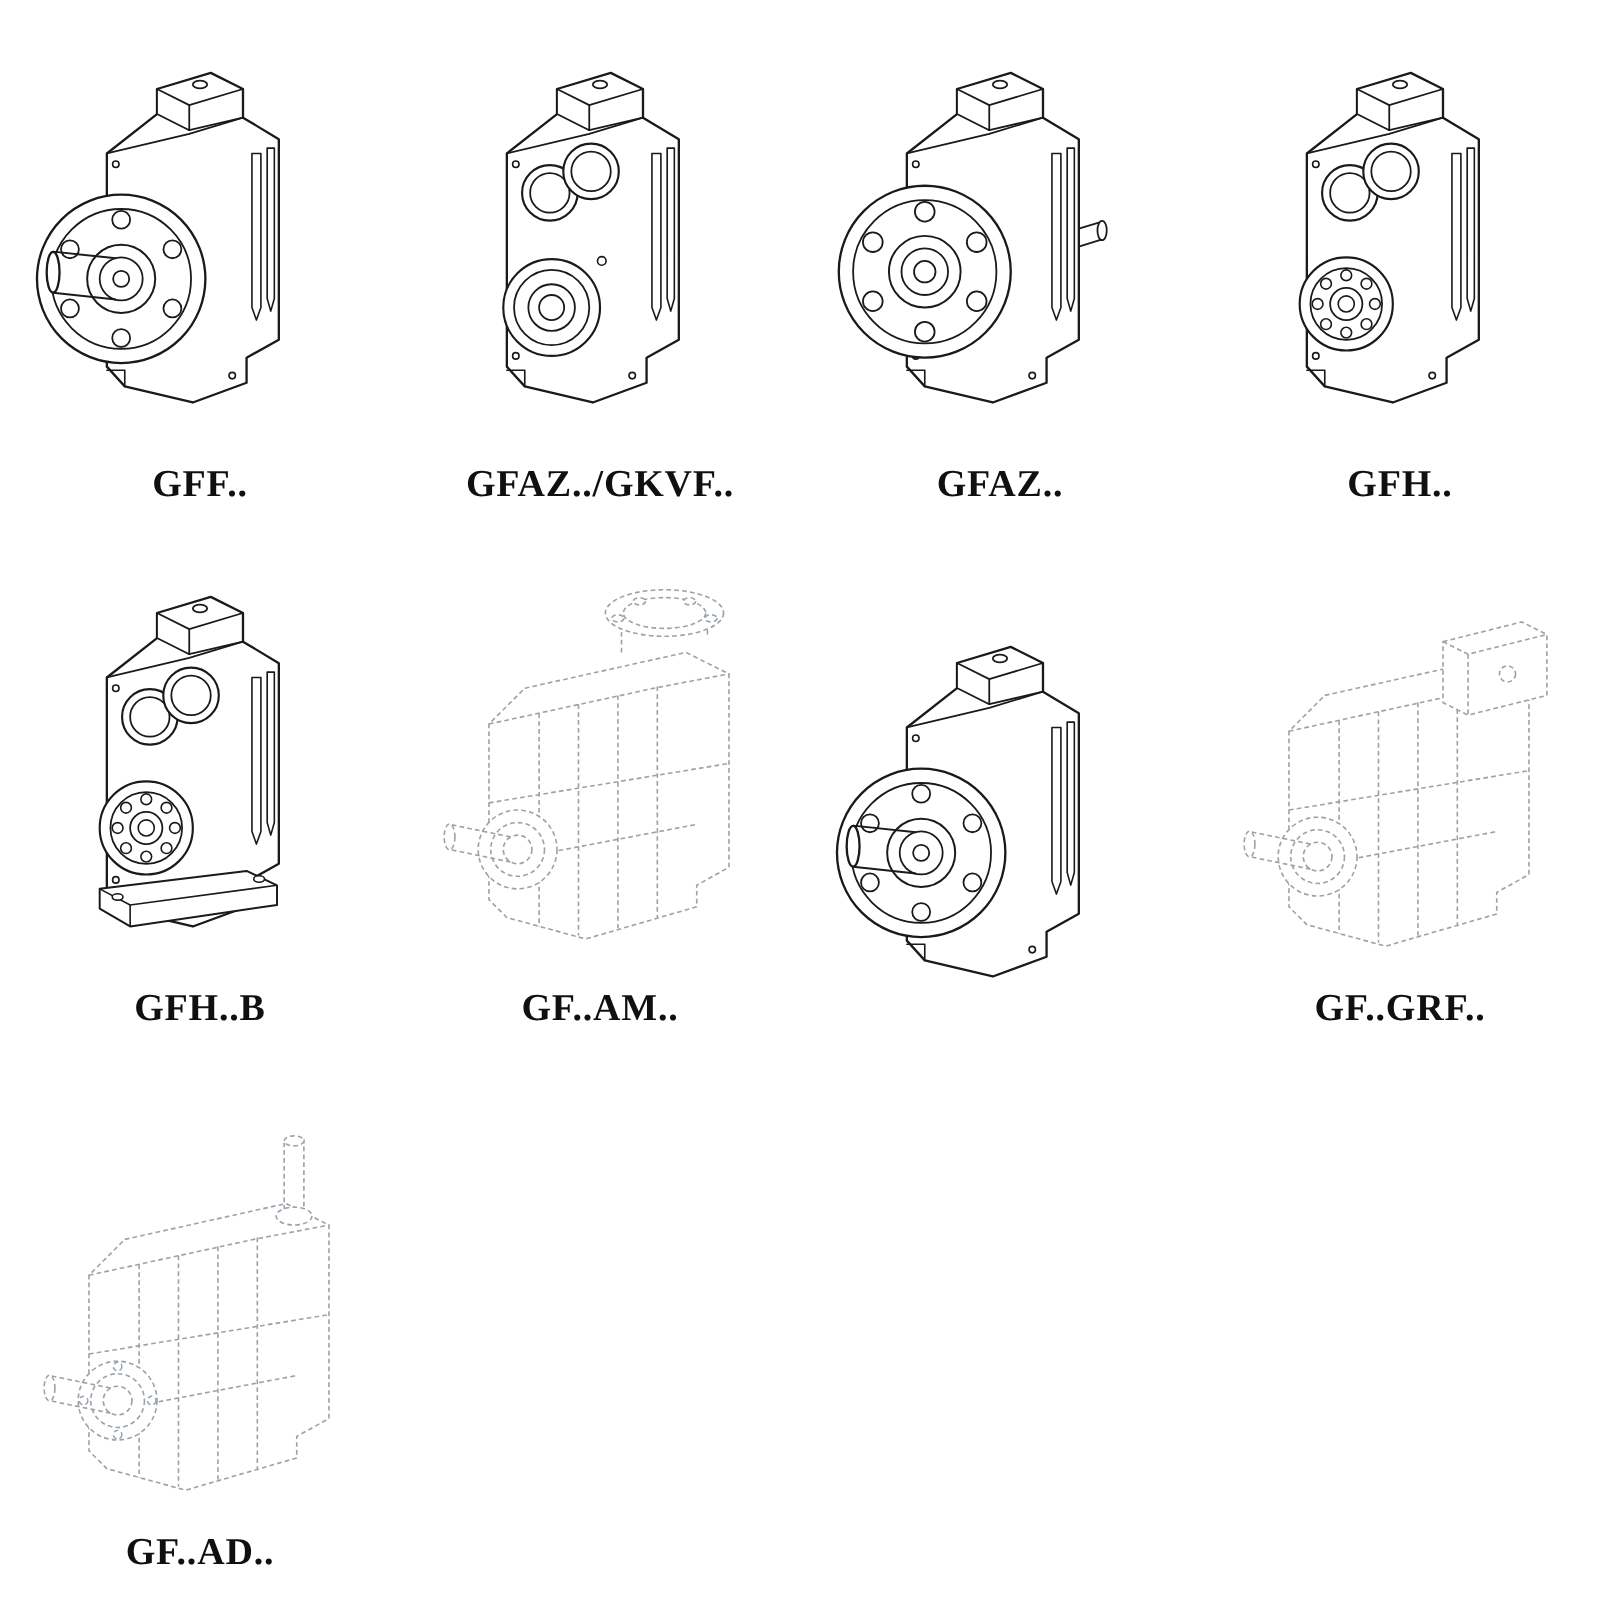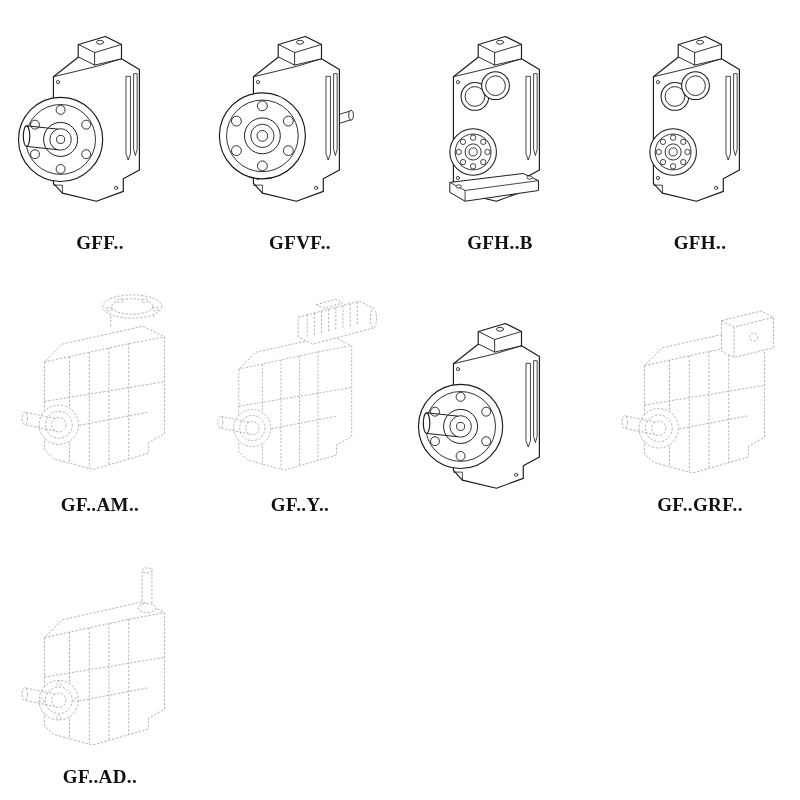--- a/index.html
+++ b/index.html
@@ -225,56 +225,56 @@
 
 <div class="page">
 
   <figure class="cell">
     <svg class="drawing" viewBox="0 0 200 230">
       <use href="#sym-flange"></use>
     </svg>
     <figcaption class="label">GFF..</figcaption>
   </figure>
 
+  <figure class="cell">
+    <svg class="drawing" viewBox="0 0 200 230">
+      <use href="#sym-bore"></use>
+    </svg>
+    <figcaption class="label">GFAZ../GKVF..</figcaption>
+  </figure>
 
 
   <figure class="cell">
     <svg class="drawing" viewBox="0 0 200 230">
       <use href="#sym-flange-front"></use>
     </svg>
-    <figcaption class="label">GFVF..</figcaption>
+    <figcaption class="label">GFAZ..</figcaption>
+  </figure>
+
+  <figure class="cell">
+    <svg class="drawing" viewBox="0 0 200 230">
+      <use href="#sym-bearing"></use>
+    </svg>
+    <figcaption class="label">GFH..</figcaption>
   </figure>
 
   <figure class="cell">
     <svg class="drawing" viewBox="0 0 200 230">
       <use href="#sym-bearing-base"></use>
     </svg>
     <figcaption class="label">GFH..B</figcaption>
   </figure>
 
   <figure class="cell">
     <svg class="drawing" viewBox="0 0 200 230">
-      <use href="#sym-bearing"></use>
-    </svg>
-    <figcaption class="label">GFH..</figcaption>
-  </figure>
-
-  <figure class="cell">
-    <svg class="drawing" viewBox="0 0 200 230">
       <use href="#sym-light-flange-top"></use>
     </svg>
     <figcaption class="label">GF..AM..</figcaption>
   </figure>
 
-  <figure class="cell">
-    <svg class="drawing" viewBox="0 0 200 230">
-      <use href="#sym-light-motor"></use>
-    </svg>
-    <figcaption class="label">GF..Y..</figcaption>
-  </figure>
 
   <figure class="cell">
     <svg class="drawing" viewBox="0 0 200 230">
       <use href="#sym-flange"></use>
     </svg>
   </figure>
 
 
   <figure class="cell">
     <svg class="drawing" viewBox="0 0 200 230">

